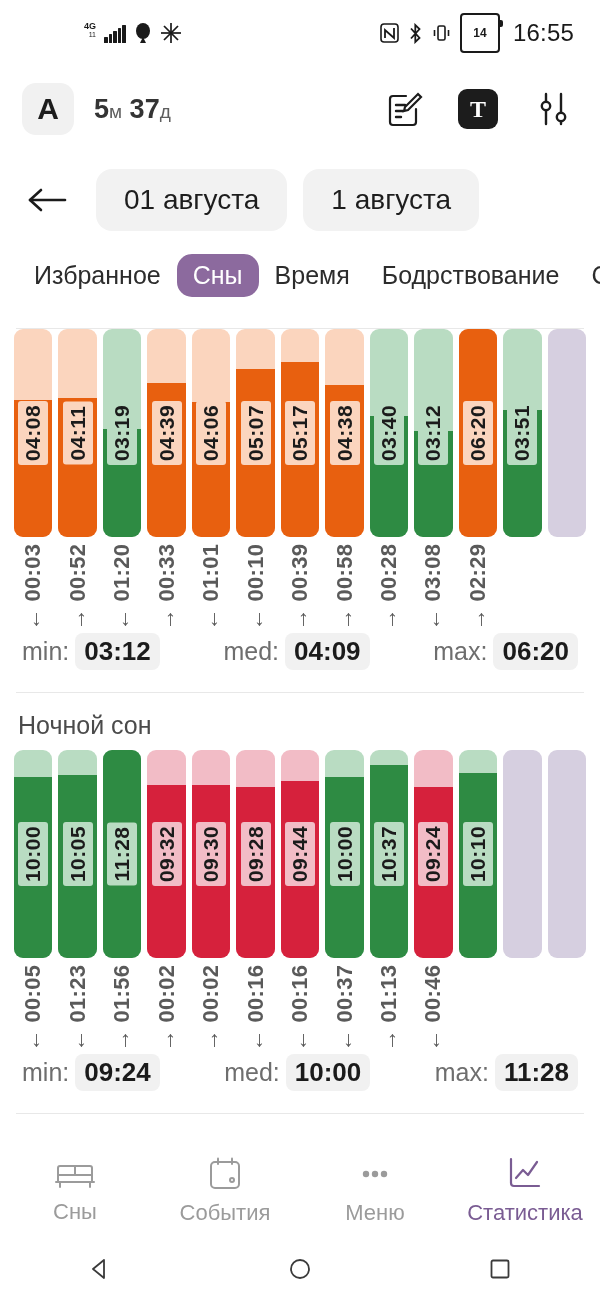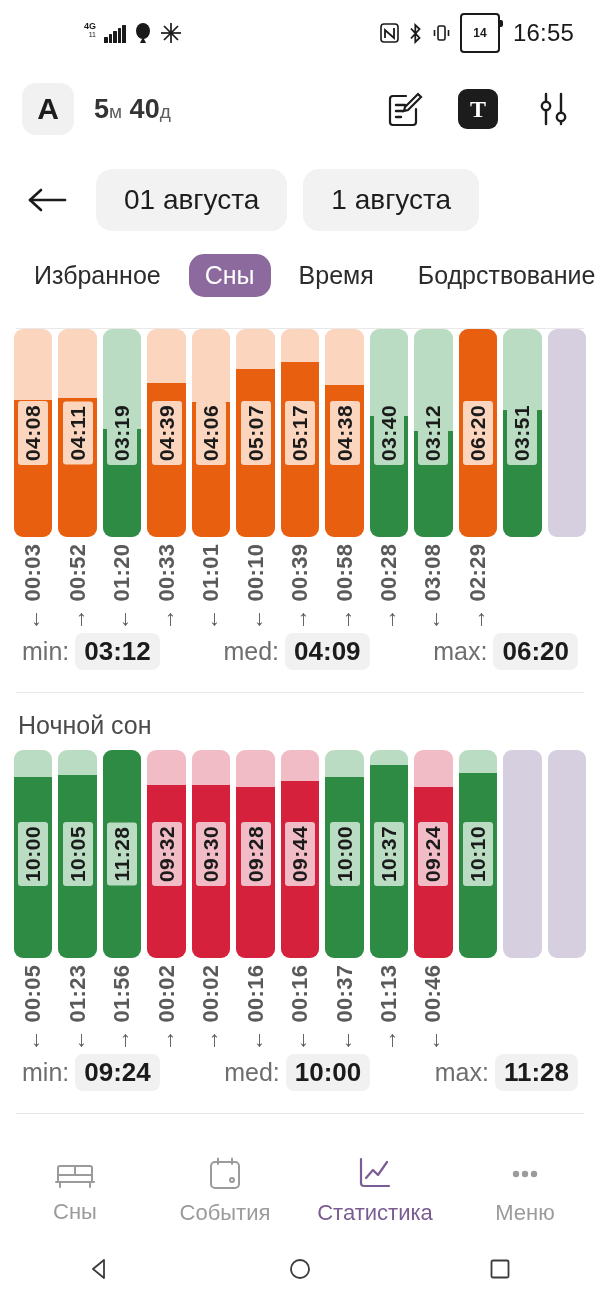--- a/index.html
+++ b/index.html
@@ -60,21 +60,21 @@
   .backarrow { width:46px;height:46px;display:flex;align-items:center;justify-content:center;flex:0 0 auto;}
   .datechip {
     background:#f2f2f2; border-radius:16px; height:62px;
     display:flex;align-items:center;justify-content:center;
     font-size:28px; font-weight:400; color:#1d1d1d; padding:0 28px;
   }
   .datechip.first{ margin-left:10px; }
 
   
   .tabs {
-    display:flex; align-items:center; gap:12px; padding:0 18px;
+    display:flex; align-items:center; gap:0; padding:0 18px;
     height:54px; position:relative; overflow:hidden; white-space:nowrap;
   }
   .tab {
     font-size:25px; color:#2c2c2c; padding:7px 16px; border-radius:15px;
     flex:0 0 auto;
   }
   .tab.active { background:#8c6a9e; color:#ffffff; font-weight:400; }
 
   
   .ghostrow{ height:26px; position:relative; overflow:hidden; }
@@ -184,21 +184,21 @@
       <em>14</em>
     </div>
     <div class="sb-clock">16:55</div>
   </div>
 </div>
 
 <div class="appbar">
   <div class="avatar">A</div>
   <div class="agetxt">
     <span>5</span><span class="u">м</span>
-    <span>40</span><span class="u">д</span>
+    <span>37</span><span class="u">д</span>
   </div>
   <div class="hdr-icons">
     <div class="icn">
       <svg width="40" height="40" viewBox="0 0 40 40" fill="none" stroke="#1c1c1c" stroke-width="2.2" stroke-linecap="round">
         <path d="M33 20 L33 33 A3 3 0 0 1 30 36 L10 36 A3 3 0 0 1 7 33 L7 10 A3 3 0 0 1 10 7 L23 7"></path>
         <path d="M13 16 L22 16 M13 22 L20 22 M13 28 L18 28" stroke-width="2.4"></path>
         <path d="M35 5 L38 8 L25 21 L21 22 L22 18 Z" stroke-width="2.2"></path>
       </svg>
     </div>
     <div class="tbtn">T</div>
@@ -531,35 +531,35 @@
   </div>
   <div class="bnav">
     <svg width="36" height="34" viewBox="0 0 36 34" fill="none" stroke="#9b9b9b" stroke-width="2" stroke-linecap="round">
       <rect x="4" y="5" width="28" height="26" rx="4"></rect>
         <line x1="11" y1="1.5" x2="11" y2="7"></line>
         <line x1="25" y1="1.5" x2="25" y2="7"></line>
         <circle cx="25" cy="23" r="2"></circle>
     </svg>
     <span>События</span>
   </div>
-  <div class="bnav active">
-    <svg width="40" height="34" viewBox="0 0 40 34" fill="none" stroke="#7a5c93" stroke-width="2.2" stroke-linecap="round" stroke-linejoin="round">
-      <path d="M6 2 L6 26 A3 3 0 0 0 9 29 L34 29"></path>
-      <polyline points="11,21 18,13 23,18 32,5"></polyline>
-    </svg>
-    <span>Статистика</span>
-  </div>
   <div class="bnav">
     <svg width="40" height="34" viewBox="0 0 40 34" fill="#9b9b9b">
       <circle cx="11" cy="17" r="3.2"></circle>
         <circle cx="20" cy="17" r="3.2"></circle>
         <circle cx="29" cy="17" r="3.2"></circle>
     </svg>
     <span>Меню</span>
   </div>
+  <div class="bnav active">
+    <svg width="40" height="34" viewBox="0 0 40 34" fill="none" stroke="#7a5c93" stroke-width="2.2" stroke-linecap="round" stroke-linejoin="round">
+      <path d="M6 2 L6 26 A3 3 0 0 0 9 29 L34 29"></path>
+      <polyline points="11,21 18,13 23,18 32,5"></polyline>
+    </svg>
+    <span>Статистика</span>
+  </div>
 </div>
 
 <div class="sysnav">
   <div>
     <svg width="24" height="24" viewBox="0 0 24 24" fill="none" stroke="#3a3a3a" stroke-width="1.8" stroke-linejoin="round">
         <polygon points="16,3 5,12 16,21"></polygon>
       </svg>
   </div>
   <div>
     <svg width="24" height="24" viewBox="0 0 24 24" fill="none" stroke="#3a3a3a" stroke-width="1.8">

